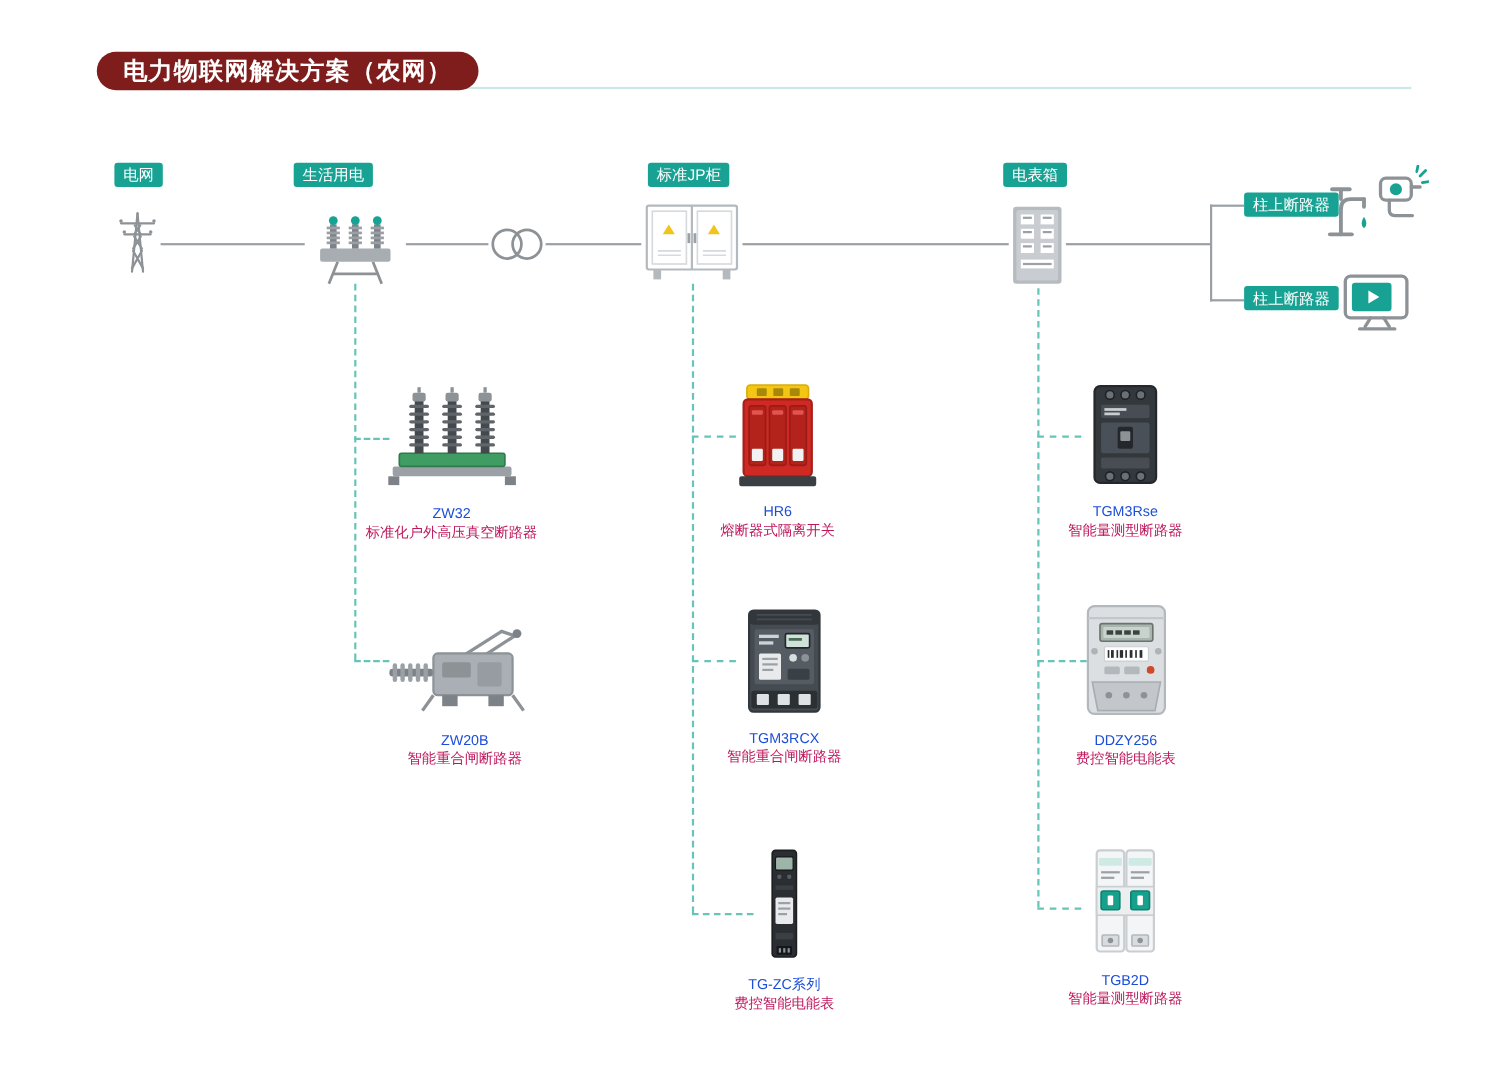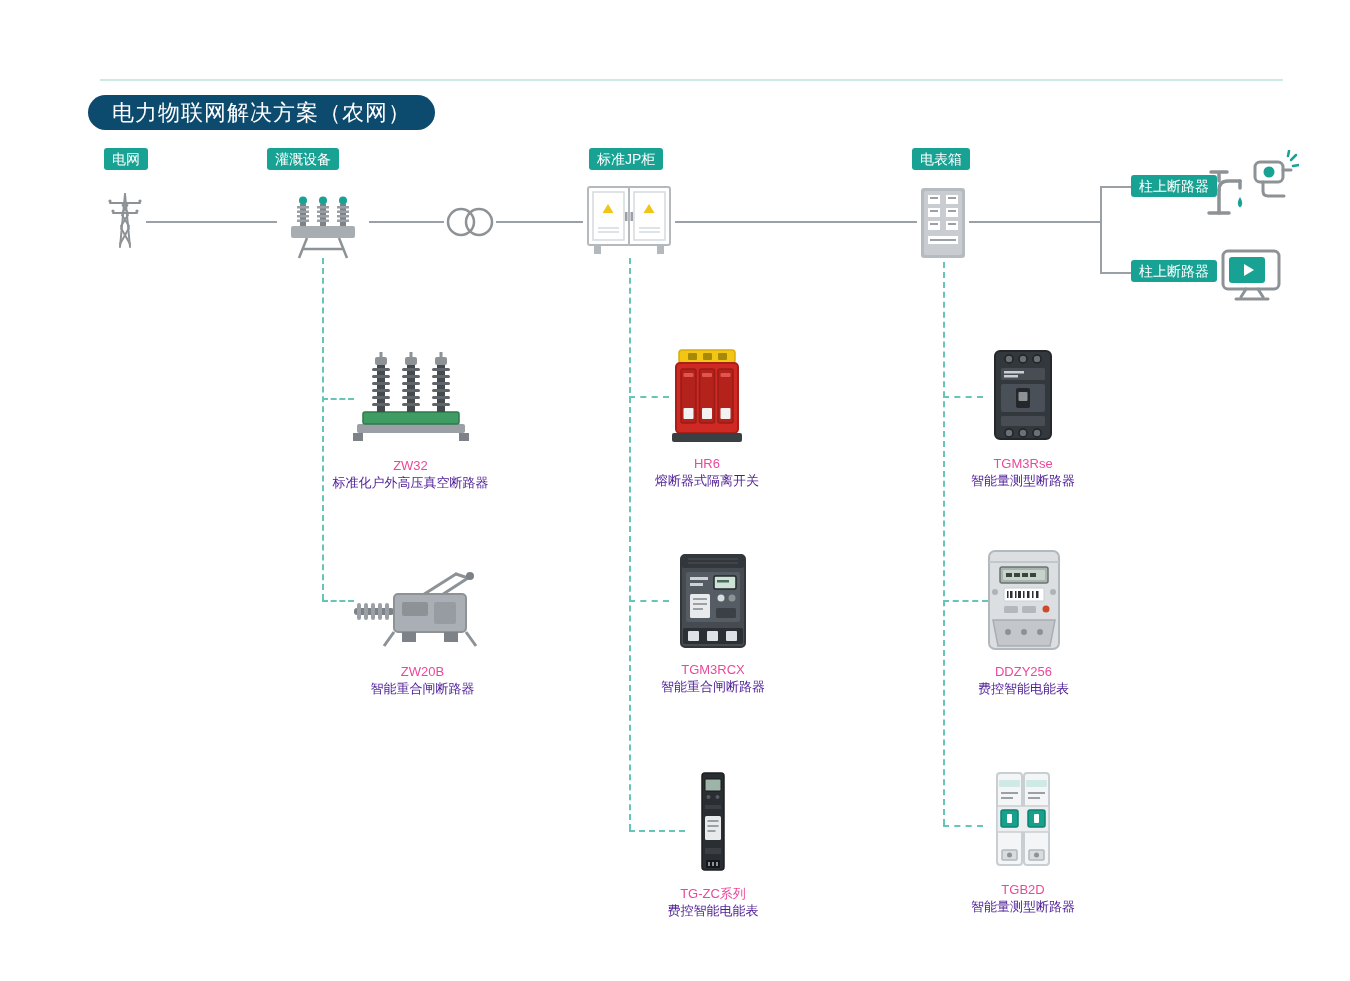--- a/index.html
+++ b/index.html
@@ -1,42 +1,42 @@
 <!DOCTYPE html>
 <html><head>
 <meta charset="utf-8">
 <style>
   html,body{margin:0;padding:0;background:#fff;}
   body{font-family:"Liberation Sans","DejaVu Sans",sans-serif;}
   .stage{position:relative;width:1350px;height:981px;background:#fff;overflow:hidden;margin:0 auto;}
   .abs{position:absolute;}
   .title-underline{position:absolute;left:100px;top:79px;width:1183px;height:2px;background:#cde9e4;}
   .title-pill{position:absolute;left:88px;top:47px;height:35px;line-height:35px;padding:0 24px;
-    background:#0c4a6e;color:#fff;font-size:22px;font-weight:400;border-radius:18px;letter-spacing:1px;margin-top:48px;}
+    background:#7f1d1d;color:#fff;font-size:22px;font-weight:700;border-radius:18px;letter-spacing:1px;}
   .nlabel{position:absolute;background:#17a294;color:#fff;font-size:14px;font-weight:400;
     padding:2px 8px;border-radius:3px;line-height:18px;white-space:nowrap;}
   .sline{position:absolute;height:2px;background:#9aa0a5;}
   .svline{position:absolute;width:2px;background:#9aa0a5;}
   .dash-v{position:absolute;width:0;border-left:2px dashed #66c4b8;}
   .dash-h{position:absolute;height:0;border-top:2px dashed #66c4b8;}
   .product{position:absolute;text-align:center;}
   .product svg{display:inline-block;}
-  .product .model{margin-top:7px;font-size:13px;line-height:17px;color:#ec4899;}
-  .product .desc{font-size:13px;line-height:17px;color:#4c1d95;}
+  .product .model{margin-top:7px;font-size:13px;line-height:17px;color:#1d4ed8;}
+  .product .desc{font-size:13px;line-height:17px;color:#be185d;}
 </style>
 </head>
 <body>
 
 <div class="stage">
 
   <div class="title-underline"></div>
   <div class="title-pill">电力物联网解决方案（农网）</div>
 
   <div class="nlabel" style="left:104px;top:148px">电网</div>
-  <div class="nlabel" style="left:267px;top:148px">灌溉设备</div>
+  <div class="nlabel" style="left:267px;top:148px">生活用电</div>
   <div class="nlabel" style="left:589px;top:148px">标准JP柜</div>
   <div class="nlabel" style="left:912px;top:148px">电表箱</div>
   <div class="nlabel" style="left:1131px;top:175px">柱上断路器</div>
   <div class="nlabel" style="left:1131px;top:260px">柱上断路器</div>
 
   <div class="sline" style="left:146px;top:221px;width:131px"></div>
   <div class="sline" style="left:369px;top:221px;width:75px"></div>
   <div class="sline" style="left:496px;top:221px;width:87px"></div>
   <div class="sline" style="left:675px;top:221px;width:242px"></div>
   <div class="sline" style="left:969px;top:221px;width:131px"></div>

